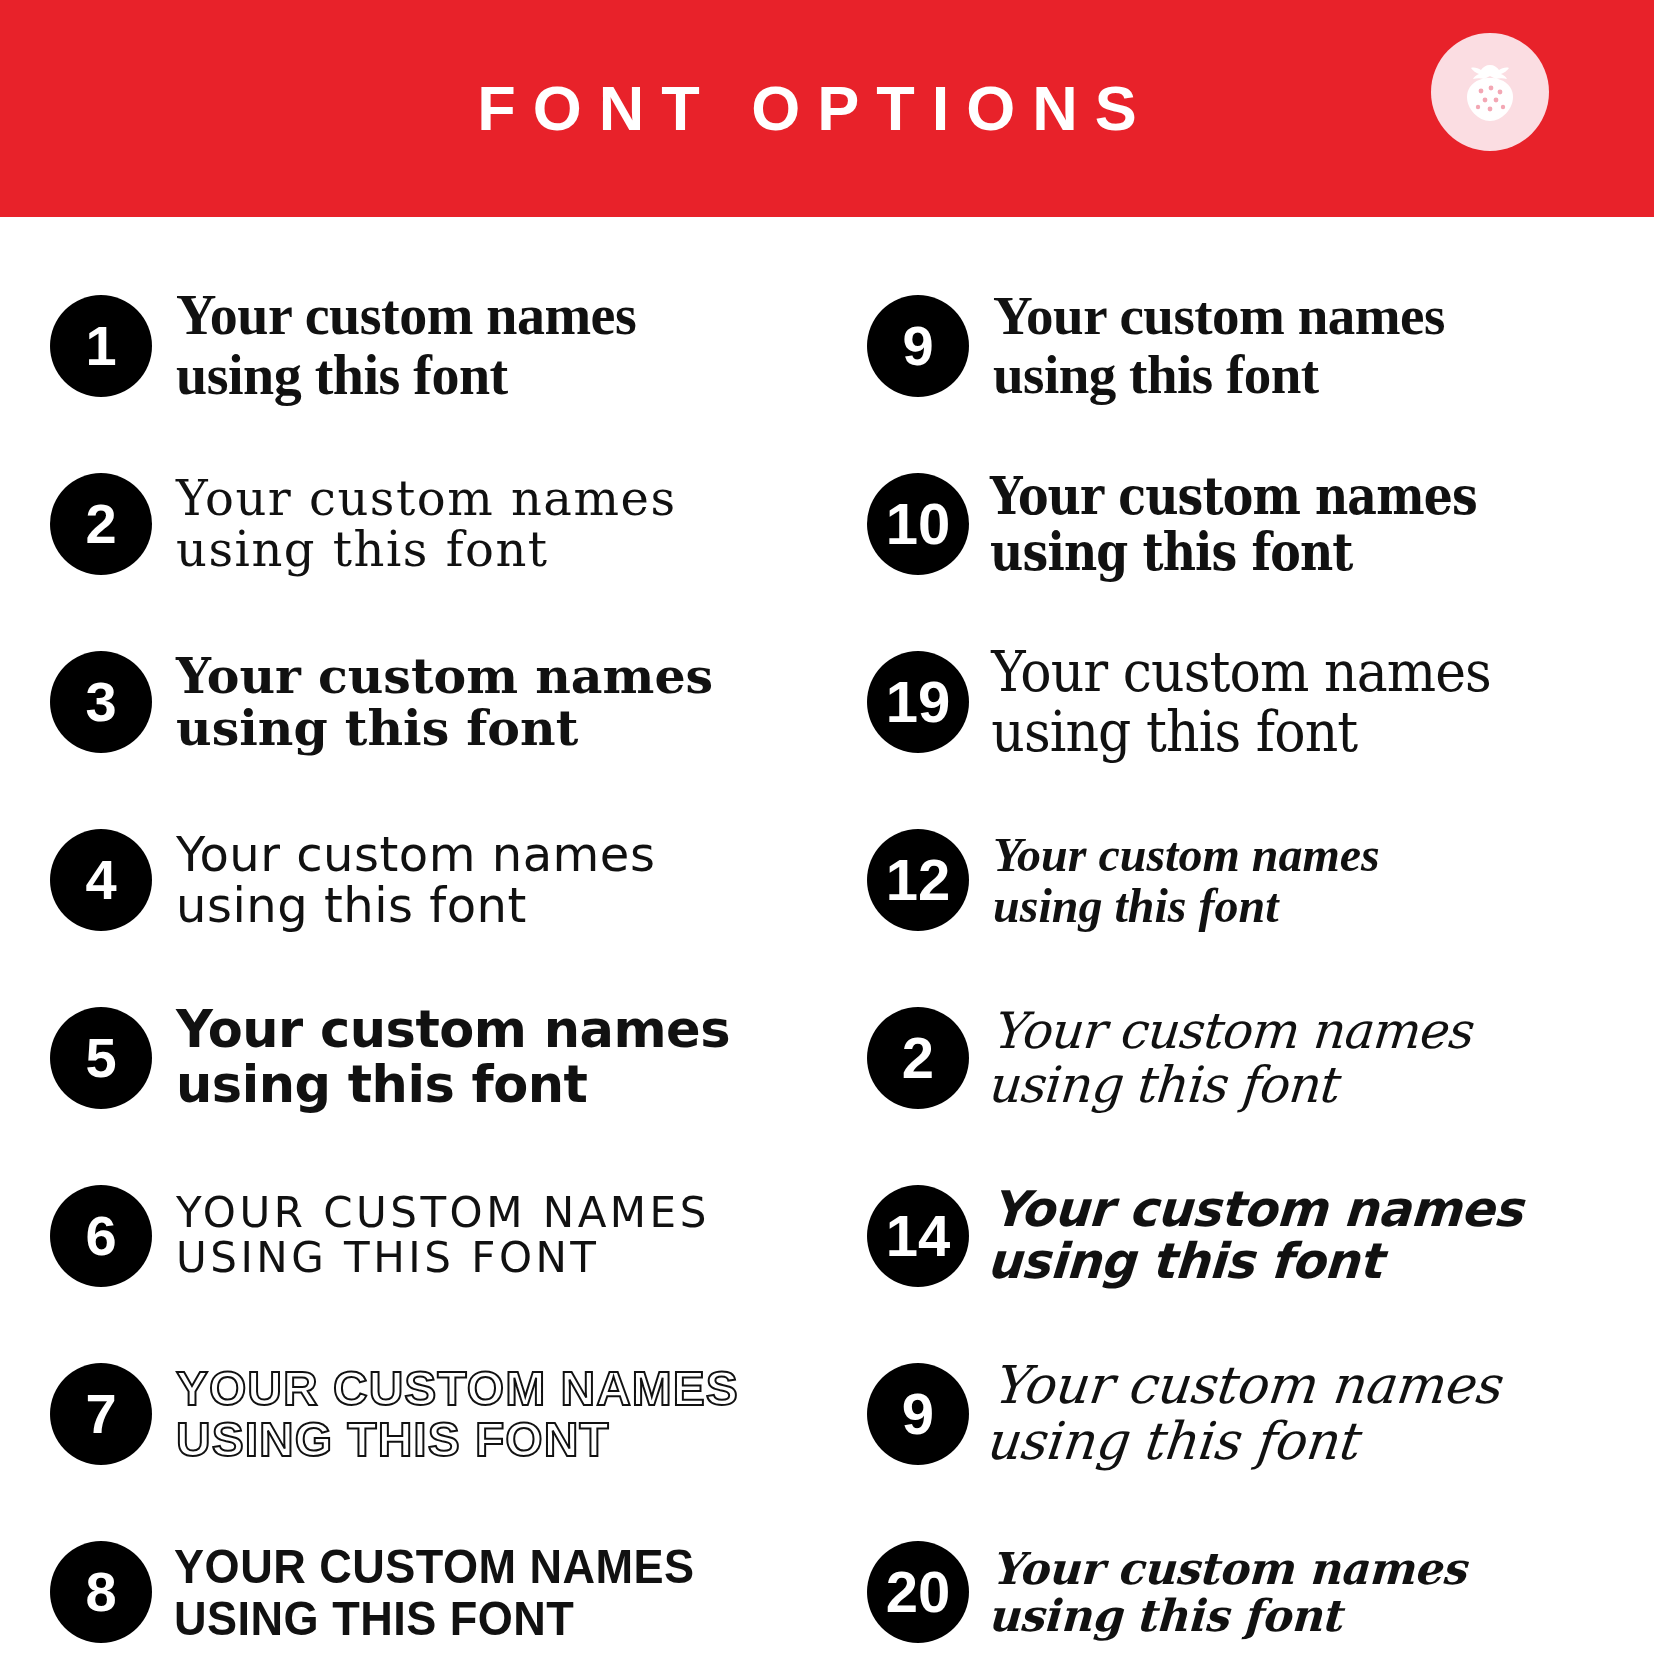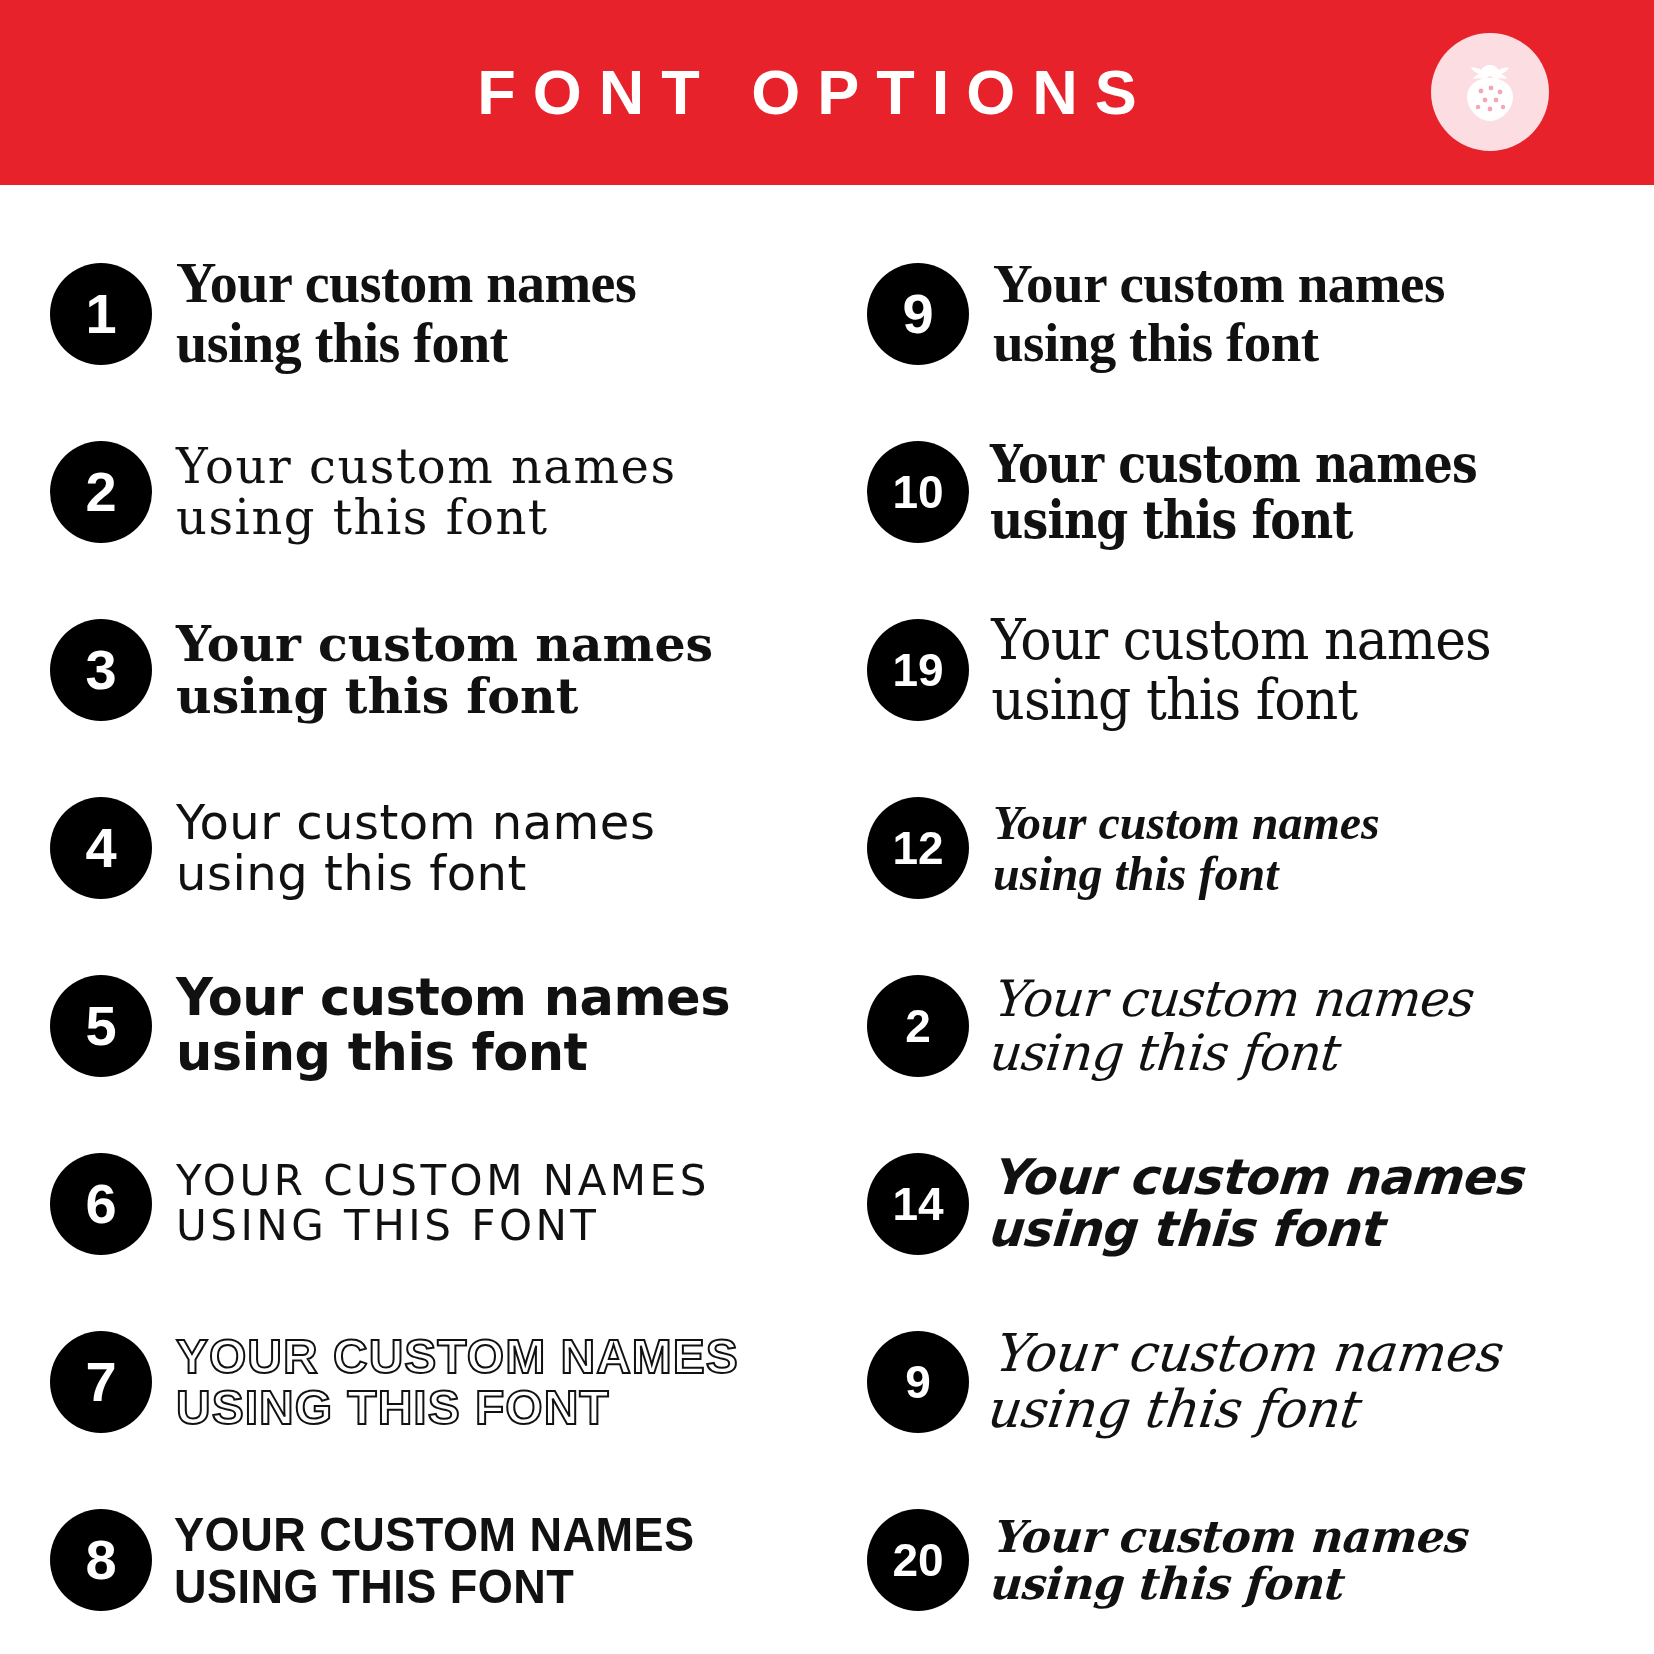--- a/index.html
+++ b/index.html
@@ -18,21 +18,21 @@
     position: relative;
     width: 1654px;
     height: 1654px;
     background: #ffffff;
   }
 
   
   .header {
     position: relative;
     width: 100%;
-    height: 185px;
+    height: 217px;
     background: #e8222a;
     display: flex;
     align-items: center;
     justify-content: center;
     box-sizing: border-box;
   }
   .header-title {
     color: #ffffff;
     font-family: "Liberation Sans", sans-serif;
     font-weight: bold;
@@ -85,21 +85,21 @@
     background: #000000;
     color: #ffffff;
     display: flex;
     align-items: center;
     justify-content: center;
     font-family: "Liberation Sans", sans-serif;
     font-weight: bold;
     font-size: 56px;
     line-height: 1;
   }
-  .num-badge.two-digit { font-size: 46px; }
+  .num-badge.two-digit { font-size: 58px; }
 
   .sample {
     flex: 1 1 auto;
     padding-left: 24px;
     color: #111111;
     line-height: 1.07;
   }
   .sample .line { display: block; white-space: nowrap; }
 
   

